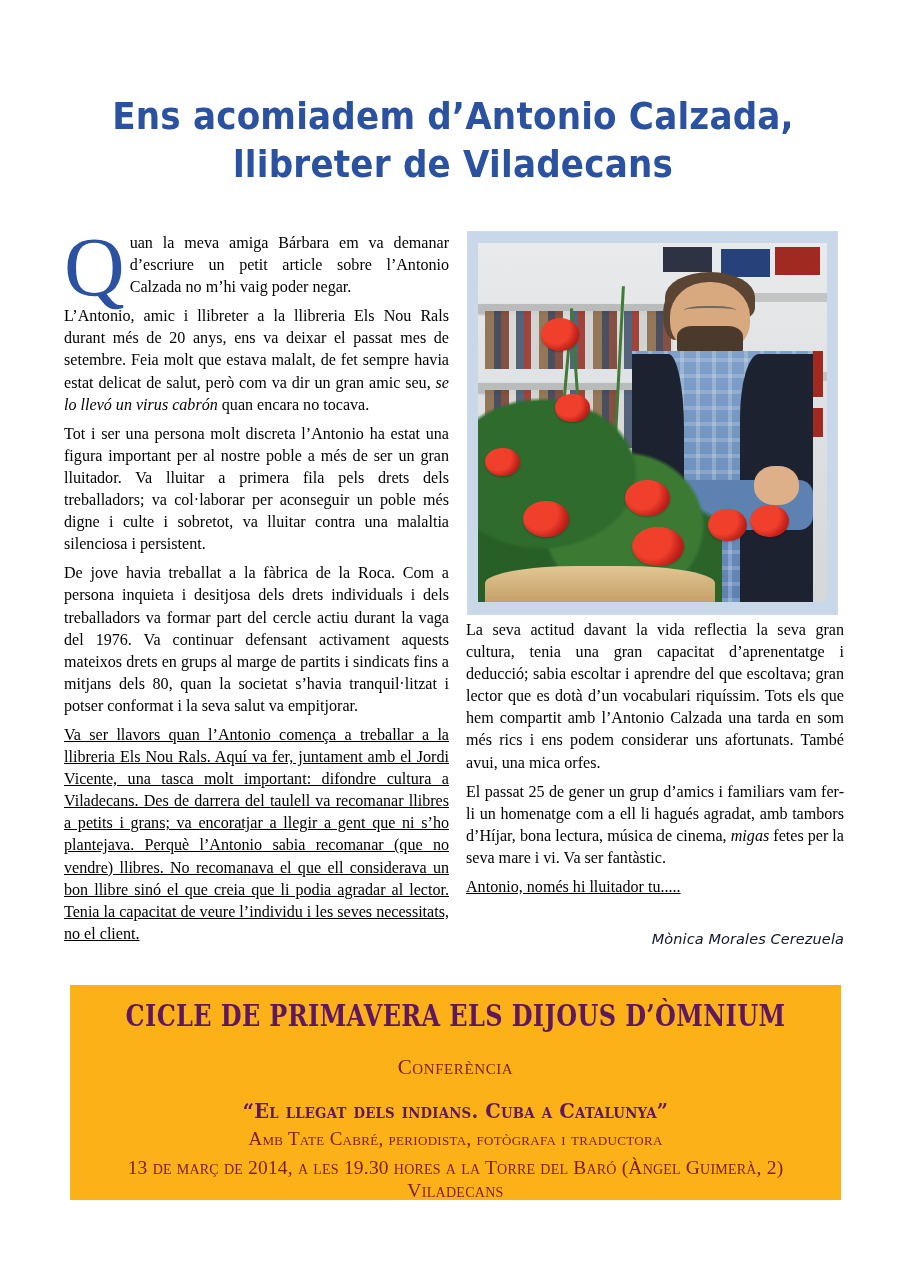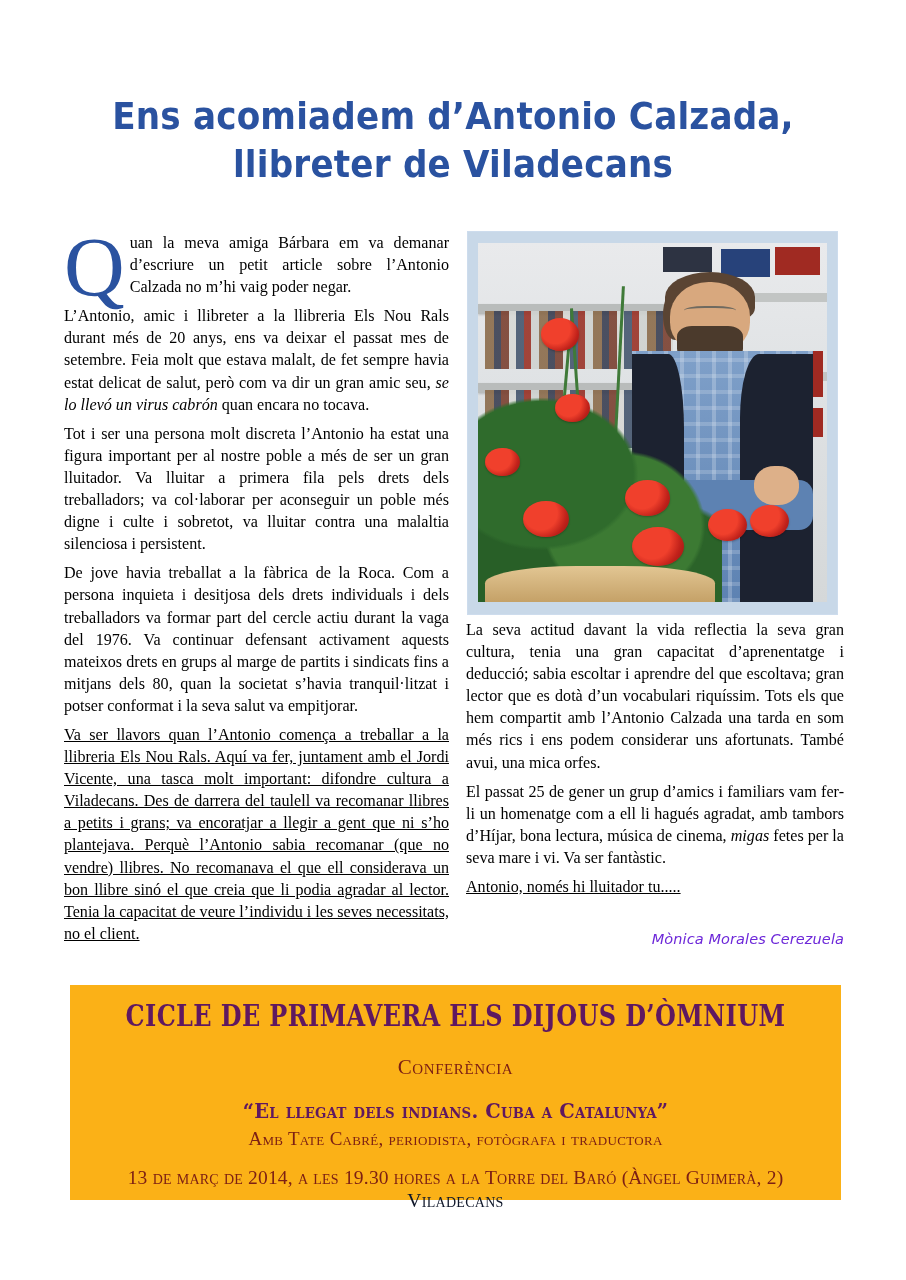--- a/index.html
+++ b/index.html
@@ -74,21 +74,21 @@
   .byline {
     position: absolute;
     left: 466px;
     top: 931px;
     width: 378px;
     text-align: right;
     font-family: "DejaVu Sans", sans-serif;
     font-style: italic;
     font-size: 14.5px;
     letter-spacing: 0.1px;
-    color: #6d28d9;
+    color: #0f172a;
   }
 
   
   .photo-frame {
     position: absolute;
     left: 467px;
     top: 231px;
     width: 371px;
     height: 384px;
     background: #c8d8e8;
@@ -243,32 +243,32 @@
   .ad-speaker {
     margin-top: 5px;
     text-align: center;
     color: #7d2014;
     font-family: "Liberation Serif", serif;
     font-variant: small-caps;
     font-size: 19px;
     letter-spacing: 0.3px;
   }
   .ad-when {
-    margin-top: 17px;
+    margin-top: 7px;
     text-align: center;
     color: #7d2014;
     font-family: "Liberation Serif", serif;
     font-variant: small-caps;
     font-size: 19.5px;
     letter-spacing: 0.2px;
   }
   .ad-city {
     margin-top: 1px;
     text-align: center;
-    color: #0f172a;
+    color: #7f1d1d;
     font-family: "Liberation Serif", serif;
     font-variant: small-caps;
     font-size: 19.5px;
     letter-spacing: 0.3px;
   }
 </style>
 </head>
 <body>
 
 <div class="page-title">

